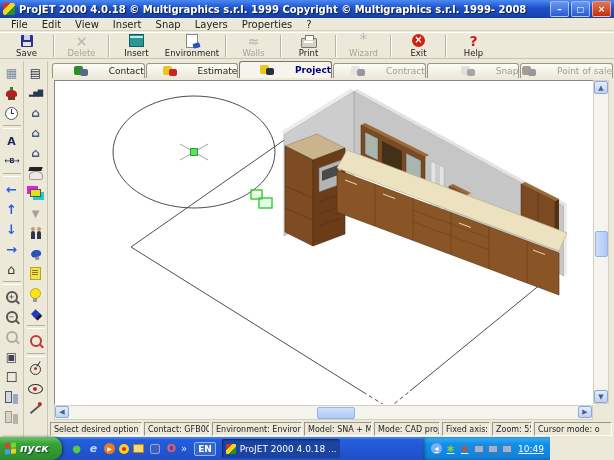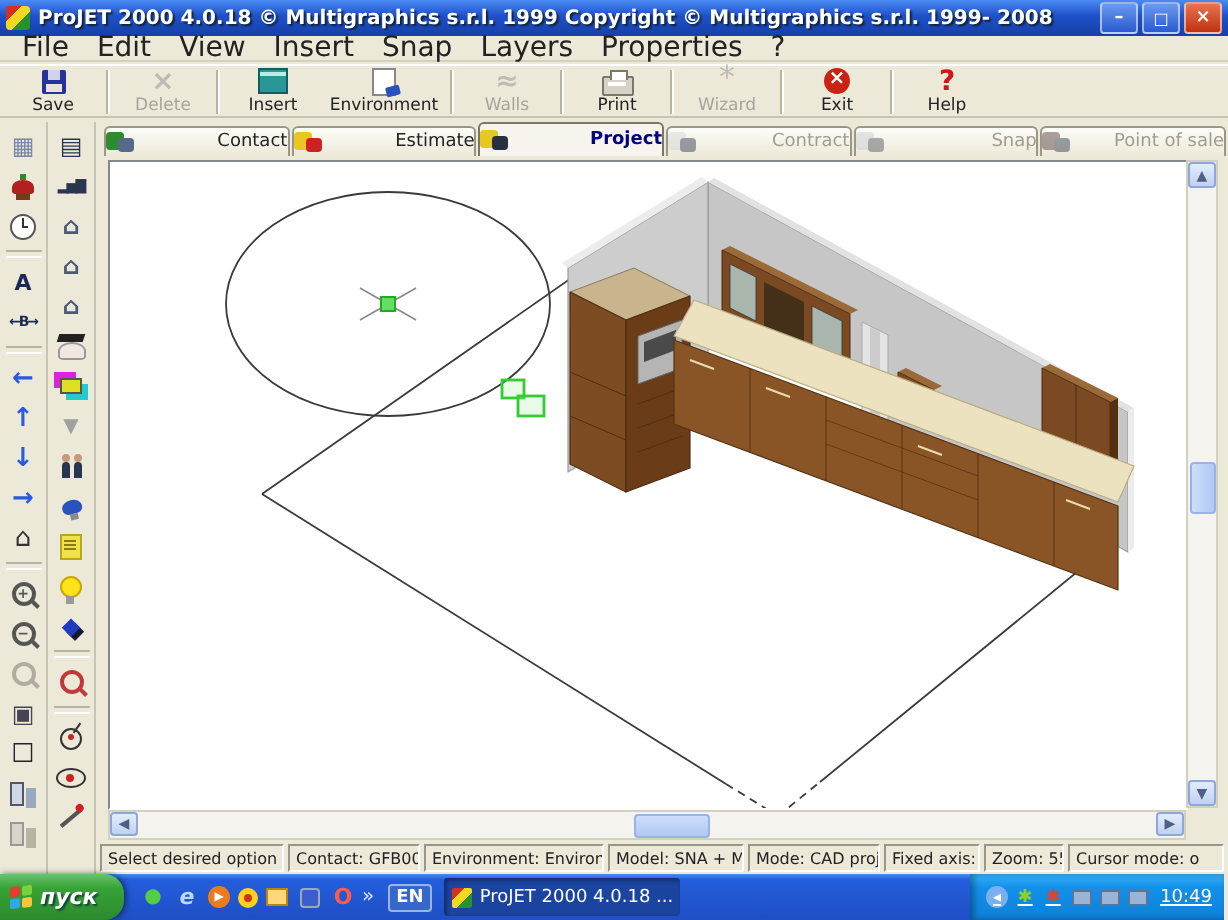--- a/index.html
+++ b/index.html
@@ -11,21 +11,21 @@
   .app-logo{width:12px;height:12px;margin-right:4px;border-radius:2px;
     background:linear-gradient(135deg,#d83020 32%,#f2d820 32% 62%,#28922a 62%);}
   .title-text{font-size:10px;font-weight:bold;text-shadow:1px 1px 1px #123;white-space:nowrap;overflow:hidden;flex:1;}
   .winbtns{display:flex;gap:2px;}
   .wb{width:17px;height:14px;border-radius:2px;border:1px solid #fff8;display:flex;align-items:center;justify-content:center;
     color:#fff;font-size:9px;font-weight:bold;background:linear-gradient(180deg,#6a9af0,#2a5ad0);}
   .wb.close{background:linear-gradient(180deg,#e87450,#c03010);}
   .wb.min::before{content:"–";} .wb.rest::before{content:"□";font-size:8px;} .wb.close::before{content:"×";}
   
   .menubar{position:absolute;left:0;top:18px;width:614px;height:13px;background:#ece9d8;border-bottom:1px solid #d4d0c0;
-    display:flex;align-items:center;font-size:14px;color:#222;padding-left:4px;box-sizing:border-box;}
+    display:flex;align-items:center;font-size:10px;color:#222;padding-left:4px;box-sizing:border-box;}
   .menu-item{padding:0 7px;}
   
   .toolbar{position:absolute;left:0;top:32px;width:614px;height:27px;background:#ece9d8;border-top:1px solid #fff;
     border-bottom:1px solid #c8c4b4;display:flex;align-items:center;padding-left:2px;box-sizing:border-box;}
   .tsep{width:1px;height:22px;background:#b8b4a4;border-right:1px solid #fff;margin:0 2px;}
   .tb{display:flex;flex-direction:column;align-items:center;justify-content:center;width:49px;height:25px;font-size:8.5px;color:#222;}
   .tb .icn{height:14px;display:flex;align-items:center;justify-content:center;}
   .tb.disabled{color:#a8a49c;} .tb.disabled .icn{filter:grayscale(1);opacity:.55;}
   .i-save{width:12px;height:12px;background:#26329a;border-radius:1px;position:relative;}
   .i-save::before{content:"";position:absolute;left:3px;top:0;width:6px;height:5px;background:#cfd4e8;}
@@ -45,21 +45,21 @@
   .i-print{width:14px;height:8px;background:#d6d2c6;border:1px solid #7a776d;border-radius:1px;position:relative;margin-top:4px;}
   .i-print::before{content:"";position:absolute;left:3px;top:-4px;width:7px;height:4px;background:#fff;border:1px solid #7a776d;border-bottom:none;}
   .i-print::after{content:"";position:absolute;left:2px;top:2px;width:9px;height:2px;background:#fff;}
   .i-wiz::before{content:"*";font-size:16px;color:#9a978e;line-height:10px;}
   .i-exit{width:13px;height:13px;border-radius:50%;background:#cc2214;position:relative;}
   .i-exit::before{content:"×";position:absolute;left:0;right:0;top:0;text-align:center;color:#fff;font-size:10px;font-weight:bold;line-height:12px;}
   .i-help::before{content:"?";color:#d01818;font-weight:900;font-size:14px;}
   
   .tabstrip{position:absolute;left:52px;top:61px;width:562px;height:17px;display:flex;align-items:flex-end;background:#ece9d8;}
   .tab{flex:1;height:15px;margin-right:1px;border:1px solid #9a968a;border-bottom:none;border-radius:3px 3px 0 0;
-    background:linear-gradient(180deg,#fdfdf8,#ece9d8);display:flex;align-items:center;justify-content:space-between;gap:20px;
+    background:linear-gradient(180deg,#fdfdf8,#ece9d8);display:flex;align-items:center;justify-content:flex-end;gap:20px;
     font-size:9px;color:#222;box-sizing:border-box;}
   .tab.active{height:17px;background:#f6f4ec;font-weight:bold;color:#000080;border-color:#7a766a;}
   .tab.disabled{color:#a09c90;}
   .tab.disabled .tabicon{filter:grayscale(.85);opacity:.55;}
   .tabicon{width:15px;height:12px;position:relative;flex:0 0 auto;}
   .tabicon::before{content:"";position:absolute;left:0;top:1px;width:9px;height:9px;background:var(--c1);border-radius:2px;}
   .tabicon::after{content:"";position:absolute;left:6px;top:4px;width:8px;height:7px;background:var(--c2);border-radius:2px;}
   
   .sidebar{position:absolute;left:0;top:61px;width:52px;height:376px;background:#ece9d8;display:flex;}
   .scol{width:24px;border-right:1px solid #c8c4b4;display:flex;flex-direction:column;align-items:center;padding-top:2px;box-sizing:border-box;}
@@ -120,21 +120,21 @@
   .hscroll{position:absolute;left:2px;top:327px;width:539px;height:15px;background:#f4f3ee;border:1px solid #d4d0c0;box-sizing:border-box;}
   .sbtn{position:absolute;width:14px;height:13px;background:linear-gradient(180deg,#e2ecfc,#c1d2ee);border:1px solid #8ca7dc;border-radius:2px;
     color:#4d6185;font-size:7px;display:flex;align-items:center;justify-content:center;box-sizing:border-box;}
   .vthumb{position:absolute;left:1px;width:13px;height:26px;background:linear-gradient(90deg,#cfdefc,#b0c8f4);border:1px solid #98b4e4;border-radius:2px;box-sizing:border-box;}
   .hthumb{position:absolute;top:1px;height:12px;width:38px;background:linear-gradient(180deg,#cfdefc,#b0c8f4);border:1px solid #98b4e4;border-radius:2px;box-sizing:border-box;}
   
   .statusbar{position:absolute;left:48px;top:421px;width:566px;height:16px;background:#ece9d8;display:flex;gap:2px;padding:1px 2px;box-sizing:border-box;}
   .seg{border:1px solid;border-color:#9a968a #fff #fff #9a968a;background:#ece9d8;font-size:8px;color:#222;
     display:flex;align-items:center;padding:0 3px;white-space:nowrap;overflow:hidden;box-sizing:border-box;flex:0 0 auto;}
   
-  .taskbar{position:absolute;left:0;top:437px;width:612px;height:23px;background:linear-gradient(180deg,#4b8af4 0%,#245edc 12%,#1f50c8 90%);
+  .taskbar{position:absolute;left:0;top:437px;width:550px;height:23px;background:linear-gradient(180deg,#4b8af4 0%,#245edc 12%,#1f50c8 90%);
     display:flex;align-items:center;color:#fff;}
   .startbtn{height:23px;width:62px;border-radius:0 10px 10px 0;background:linear-gradient(180deg,#6cc26c 0%,#37a437 30%,#2c8a2c 100%);
     display:flex;align-items:center;gap:4px;padding-left:5px;box-sizing:border-box;font-size:11px;font-weight:bold;font-style:italic;
     text-shadow:1px 1px 1px #143;box-shadow:1px 0 3px #0008;}
   .flag{width:11px;height:11px;position:relative;transform:skewY(-6deg);}
   .flag::before{content:"";position:absolute;width:5px;height:5px;background:#e33e2e;border-radius:1px;
     box-shadow:6px 0 0 #7ad13e,0 6px 0 #35a4e8,6px 6px 0 #f6c63a;}
   .qlaunch{display:flex;align-items:center;gap:4px;margin-left:8px;}
   .qi{width:13px;height:13px;display:flex;align-items:center;justify-content:center;}
   .q-msn::before{content:"●";color:#55cc44;font-size:10px;}

